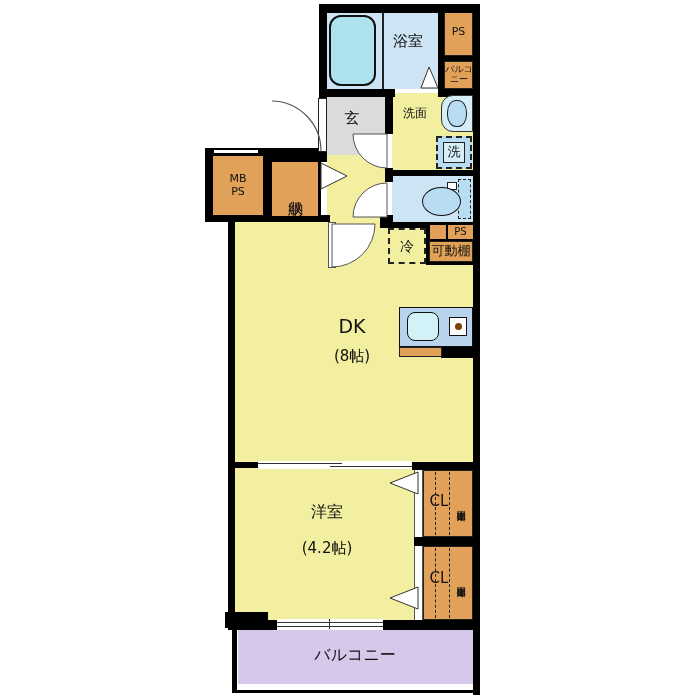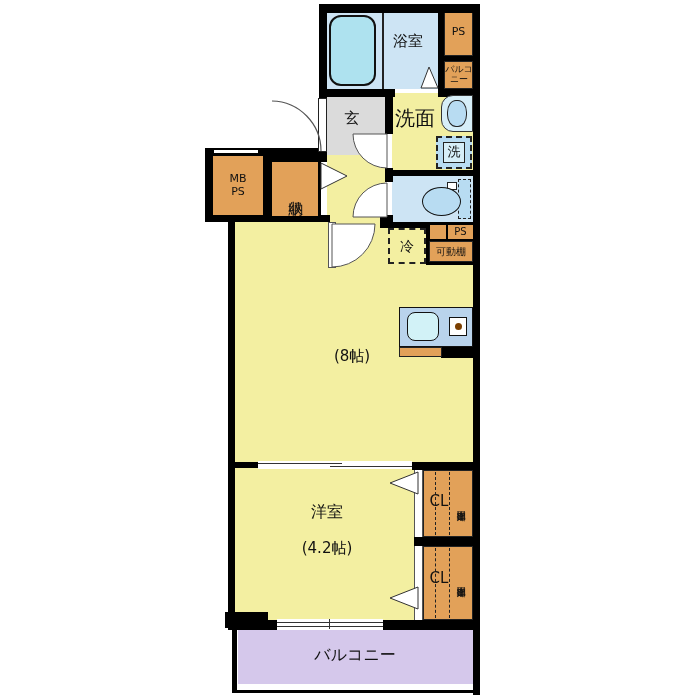--- a/index.html
+++ b/index.html
@@ -89,21 +89,21 @@
   <div class="fix" style="left:447px;top:182px;width:10px;height:8px;background:#fff;border:1px solid #222"></div>
   <div class="fix" style="left:422px;top:187px;width:39px;height:29px;background:var(--fixture-blue);border:1px solid #111;border-radius:50%"></div>
   <div class="fix" style="left:388px;top:228px;width:38px;height:36px;border:2px dashed #222;background:var(--room-yellow);display:flex;align-items:center;justify-content:center">
     <span class="lbl" style="position:static;font-size:14px">冷</span>
   </div>
   <div class="fix c-orange" style="left:430px;top:225px;width:16px;height:14px"></div>
   <div class="fix c-orange" style="left:448px;top:225px;width:25px;height:14px;display:flex;align-items:center;justify-content:center">
     <span class="lbl" style="position:static;font-size:10px">PS</span>
   </div>
   <div class="fix c-orange thin" style="left:429px;top:241px;width:44px;height:21px;display:flex;align-items:center;justify-content:center">
-    <span class="lbl" style="position:static;font-size:10px">可動棚</span>
+    <span class="lbl" style="position:static;font-size:13px">可動棚</span>
   </div>
   <div class="fix" style="left:399px;top:307px;width:74px;height:40px;background:var(--counter-blue);border:1px solid #111"></div>
   <div class="fix" style="left:407px;top:312px;width:32px;height:29px;background:var(--sink-cyan);border:1.5px solid #111;border-radius:8px"></div>
   <div class="fix" style="left:449px;top:317px;width:18px;height:19px;background:#fff;border:1px solid #111;display:flex;align-items:center;justify-content:center">
     <span style="width:7px;height:7px;border-radius:50%;background:var(--burner-dot);display:block"></span>
   </div>
   <div class="fix c-orange thin" style="left:399px;top:347px;width:43px;height:10px"></div>
   <div class="fix c-orange" style="left:213px;top:156px;width:50px;height:59px;display:flex;flex-direction:column;align-items:center;justify-content:center">
     <span class="lbl" style="position:static;font-size:11px">MB</span>
     <span class="lbl" style="position:static;font-size:11px">PS</span>
@@ -129,22 +129,23 @@
     <path d="M 332 224 L 332 267 A 43 43 0 0 0 375 224 Z" fill="#fff" stroke="var(--door-stroke)" stroke-width="1"></path>
     <polygon points="421,88 438,88 429,67" fill="#fff" stroke="#333" stroke-width="1"></polygon>
     <polygon points="321,163 347,176 321,189" fill="#fff" stroke="#333" stroke-width="1"></polygon>
     <polygon points="418,472 390,483 418,494" fill="#fff" stroke="#333" stroke-width="1"></polygon>
     <polygon points="418,587 390,598 418,609" fill="#fff" stroke="#333" stroke-width="1"></polygon>
   </svg>
 
   <div class="lbl" style="left:383px;top:33px;width:50px;font-size:15px">浴室</div>
   <div class="lbl" style="left:444px;top:26px;width:29px;font-size:11px">PS</div>
   <div class="lbl" style="left:445px;top:64px;width:28px;font-size:9px;word-break:break-all">バルコニー</div>
-  <div class="lbl" style="left:392px;top:107px;width:46px;font-size:20px">洗面</div>
+  <div class="lbl" style="left:392px;top:107px;width:46px;font-size:12px">洗面</div>
   <div class="lbl" style="left:337px;top:110px;width:30px;font-size:15px">玄</div>
+  <div class="lbl" style="left:302px;top:316px;width:100px;font-size:19px">DK</div>
   <div class="lbl" style="left:302px;top:348px;width:100px;font-size:15px">(8帖)</div>
   <div class="lbl" style="left:277px;top:503px;width:100px;font-size:16px">洋室</div>
   <div class="lbl" style="left:277px;top:540px;width:100px;font-size:15px">(4.2帖)</div>
   <div class="lbl" style="left:421px;top:493px;width:36px;font-size:15px">CL</div>
   <div class="lbl vert" style="left:456px;top:473px;height:62px;font-size:9px">上部固定棚</div>
   <div class="lbl" style="left:421px;top:570px;width:36px;font-size:15px">CL</div>
   <div class="lbl vert" style="left:456px;top:549px;height:62px;font-size:9px">上部固定棚</div>
   <div class="lbl" style="left:305px;top:646px;width:100px;font-size:16px">バルコニー</div>
 
 </div>

